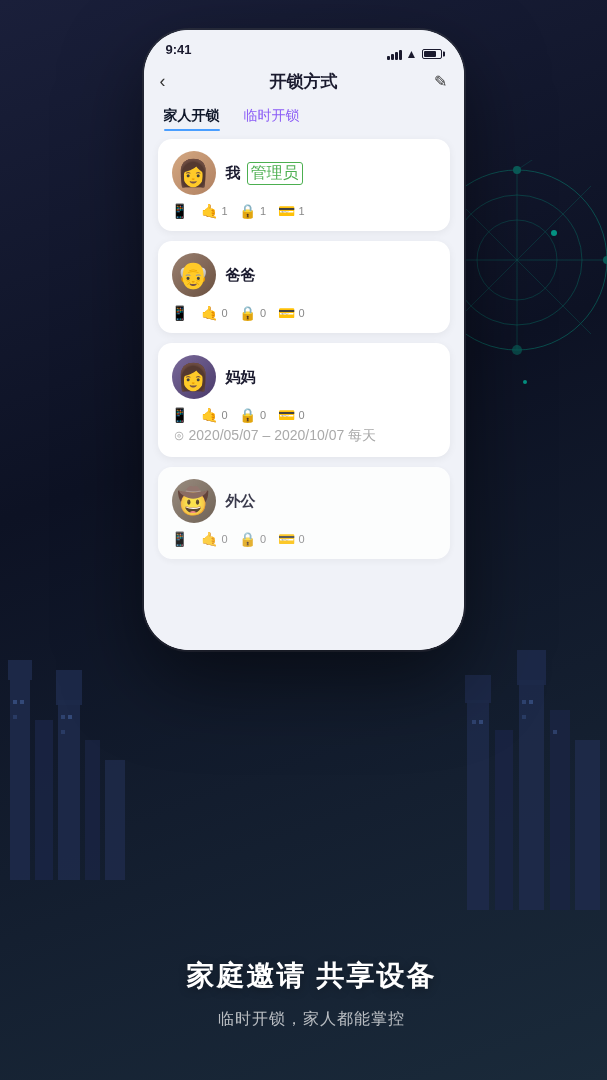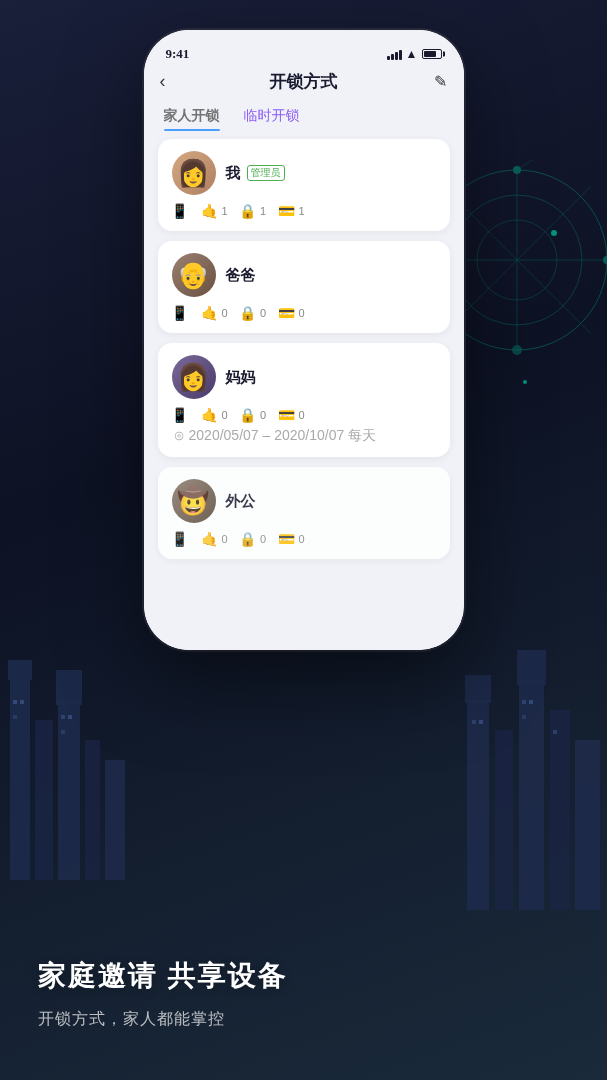--- a/index.html
+++ b/index.html
@@ -47,24 +47,22 @@
       background: #f0f2f8;
       border-radius: 43px;
       overflow: hidden;
       position: relative;
     }
 
     
     .status-bar {
       display: flex;
       justify-content: space-between;
-      align-items: center;
       padding: 12px 22px 0;
       height: 36px;
-      font-family: Liberation Serif, serif;
     }
     .status-time {
       font-size: 13px;
       font-weight: 600;
       color: #1a1a2e;
     }
     .status-icons {
       display: flex;
       align-items: center;
       gap: 4px;
@@ -141,21 +139,21 @@
     }
     .tab-item {
       padding: 6px 0;
       margin-right: 24px;
       font-size: 14px;
       color: #8b5cf6;
       cursor: pointer;
       position: relative;
     }
     .tab-item.active {
-      color: #737373;
+      color: #0f172a;
       font-weight: 600;
     }
     .tab-item.active::after {
       content: '';
       position: absolute;
       bottom: 0; left: 0; right: 0;
       height: 2px;
       background: #4a9eff;
       border-radius: 2px;
     }
@@ -194,21 +192,21 @@
       display: flex;
       align-items: center;
       gap: 6px;
     }
     .user-name {
       font-size: 15px;
       font-weight: 600;
       color: #1a1a2e;
     }
     .admin-badge {
-      font-size: 10px;
+      font-size: 16px;
       color: #4CAF50;
       border: 1px solid #4CAF50;
       border-radius: 3px;
       padding: 0 3px;
     }
     .user-icons-row {
       display: flex;
       align-items: center;
       gap: 12px;
     }
@@ -229,21 +227,22 @@
       font-size: 14px;
       color: #aaa;
       margin-top: 4px;
       padding-left: 2px;
     }
 
     
     .bottom-section {
       position: absolute;
       bottom: 50px;
-      left: 8px; right: 0;
+      left: 16px; right: 0;
+      text-align: center;
       padding: 0 30px;
     }
     .main-headline {
       font-size: 28px;
       font-weight: 800;
       color: #fff;
       letter-spacing: 2px;
       margin-bottom: 14px;
       text-shadow: 0 2px 10px rgba(0,0,0,0.3);
     }
@@ -492,14 +491,14 @@
           </div>
         </div>
 
       </div>
     </div>
   </div>
 </div>
 
 <div class="bottom-section">
   <div class="main-headline">家庭邀请 共享设备</div>
-  <div class="sub-headline">开锁方式，家人都能掌控</div>
+  <div class="sub-headline">临时开锁，家人都能掌控</div>
 </div>
 
 </body></html>

